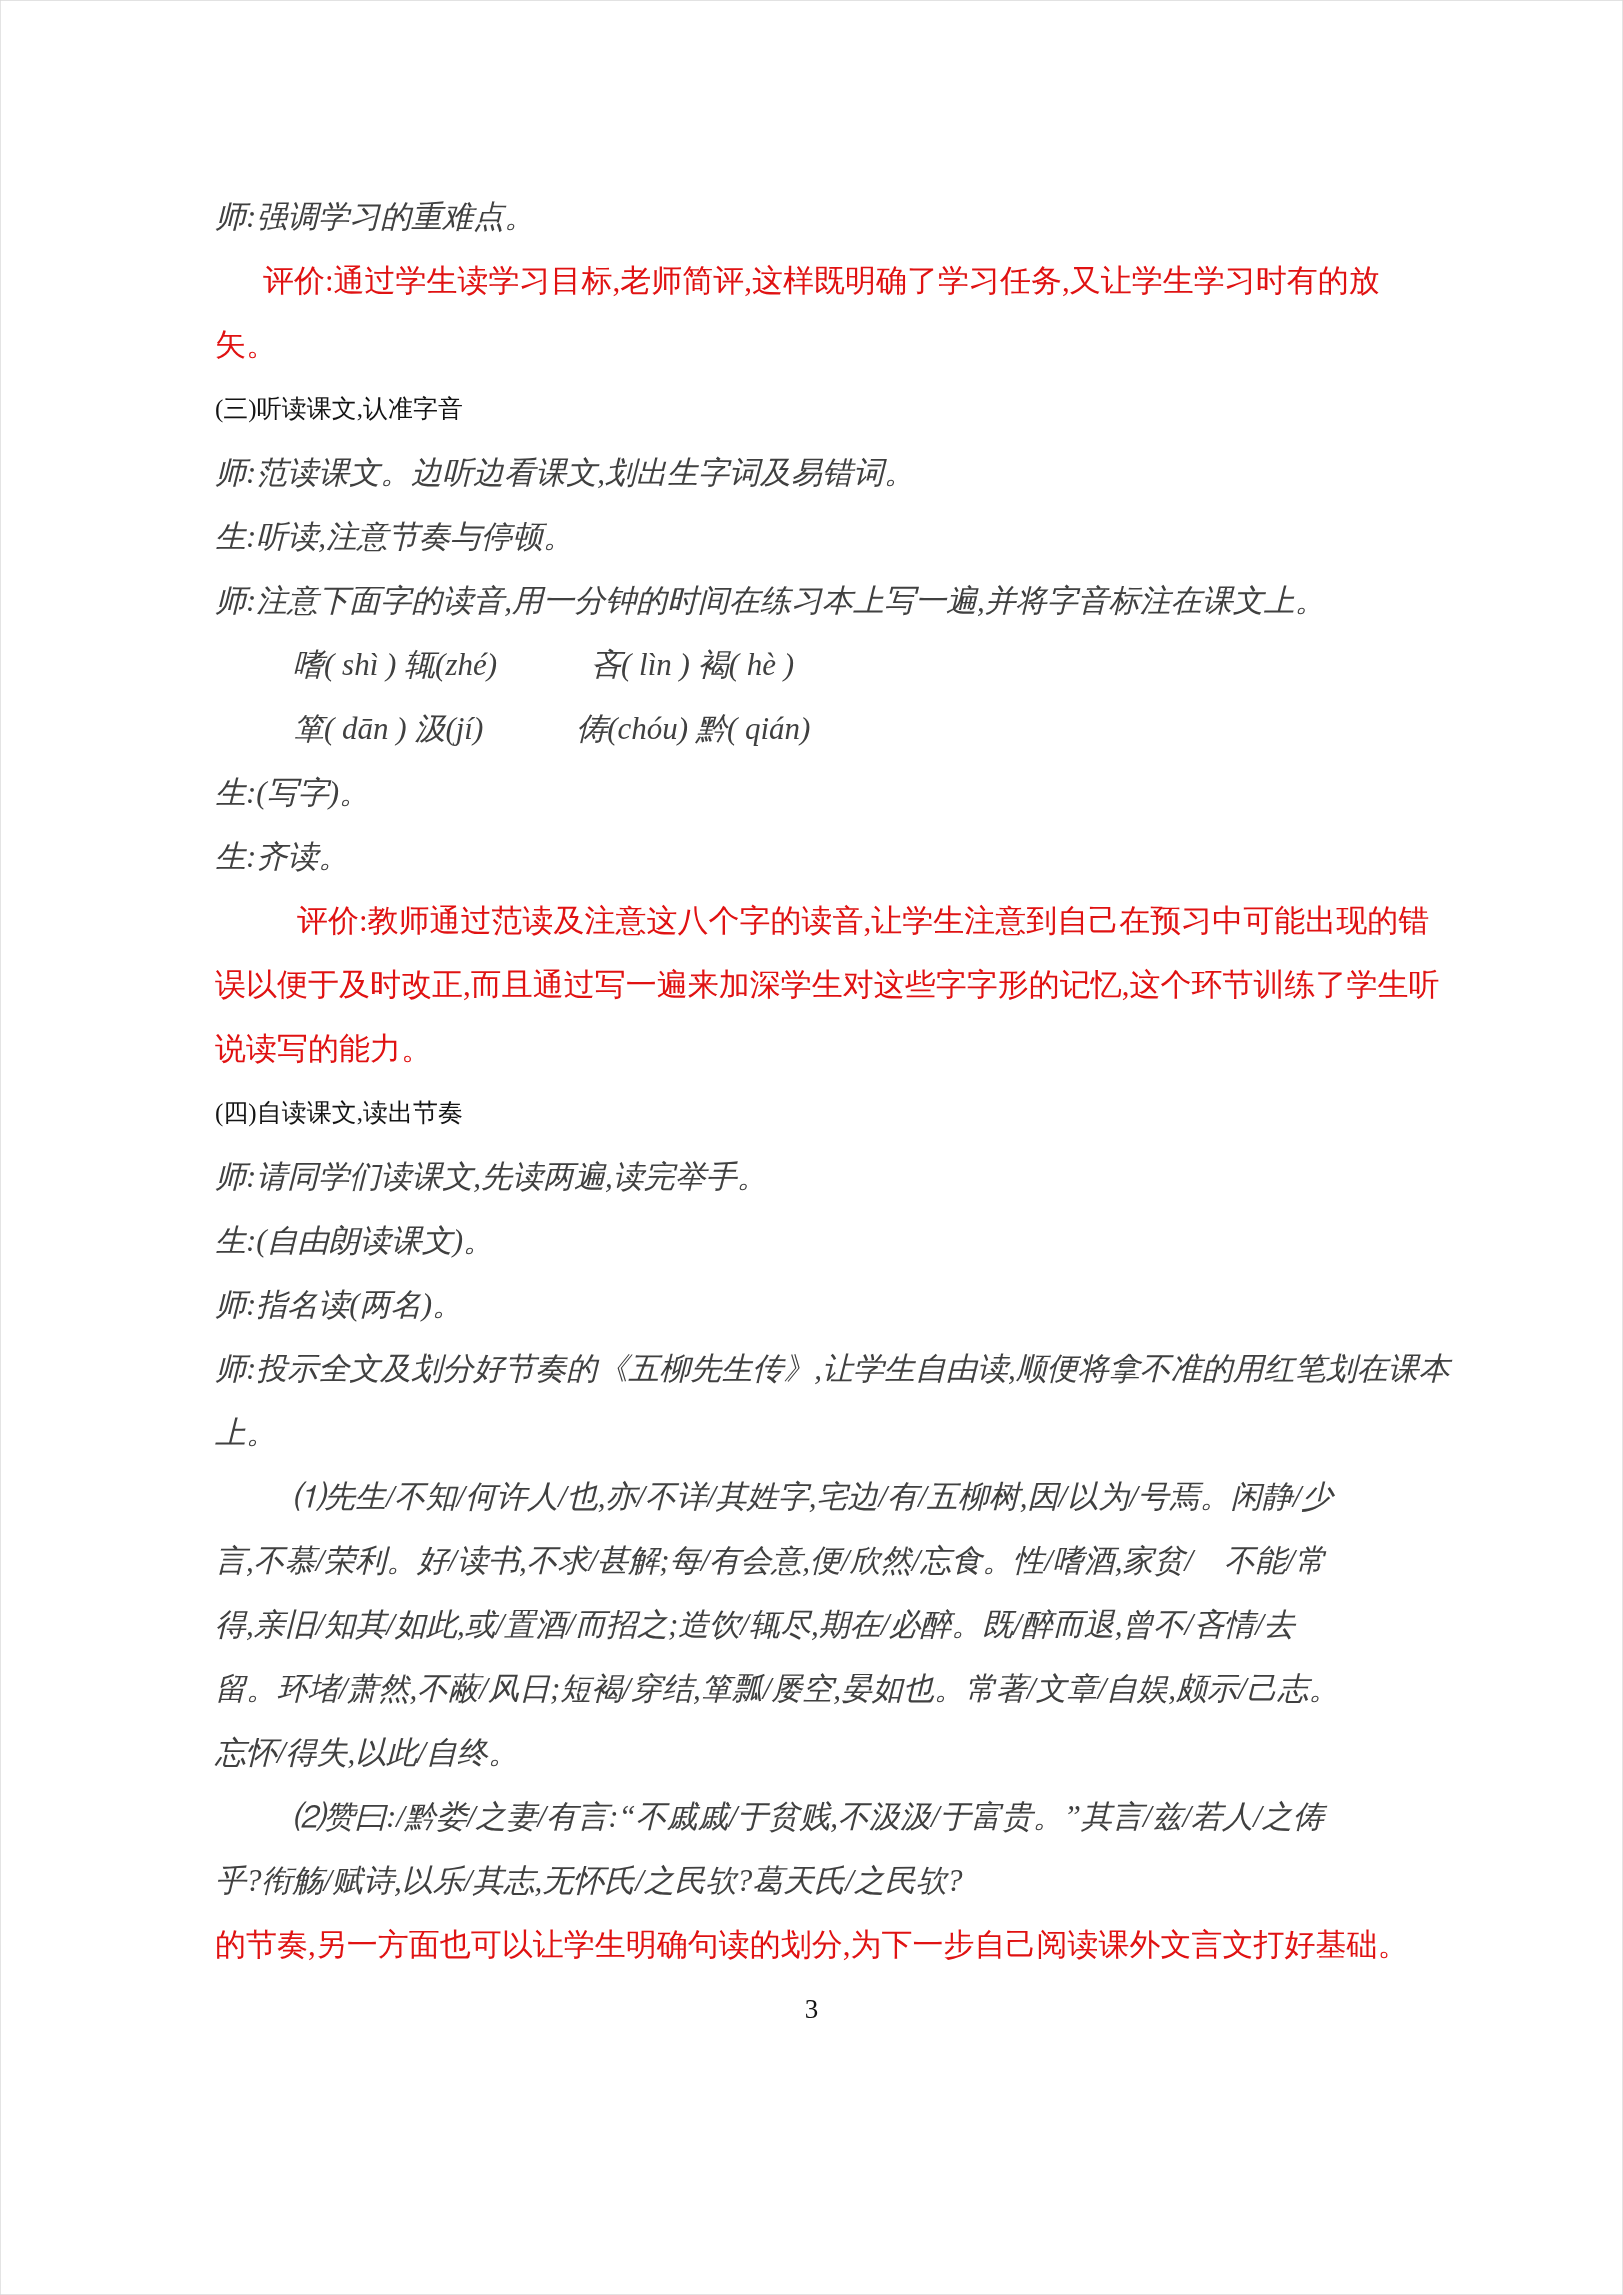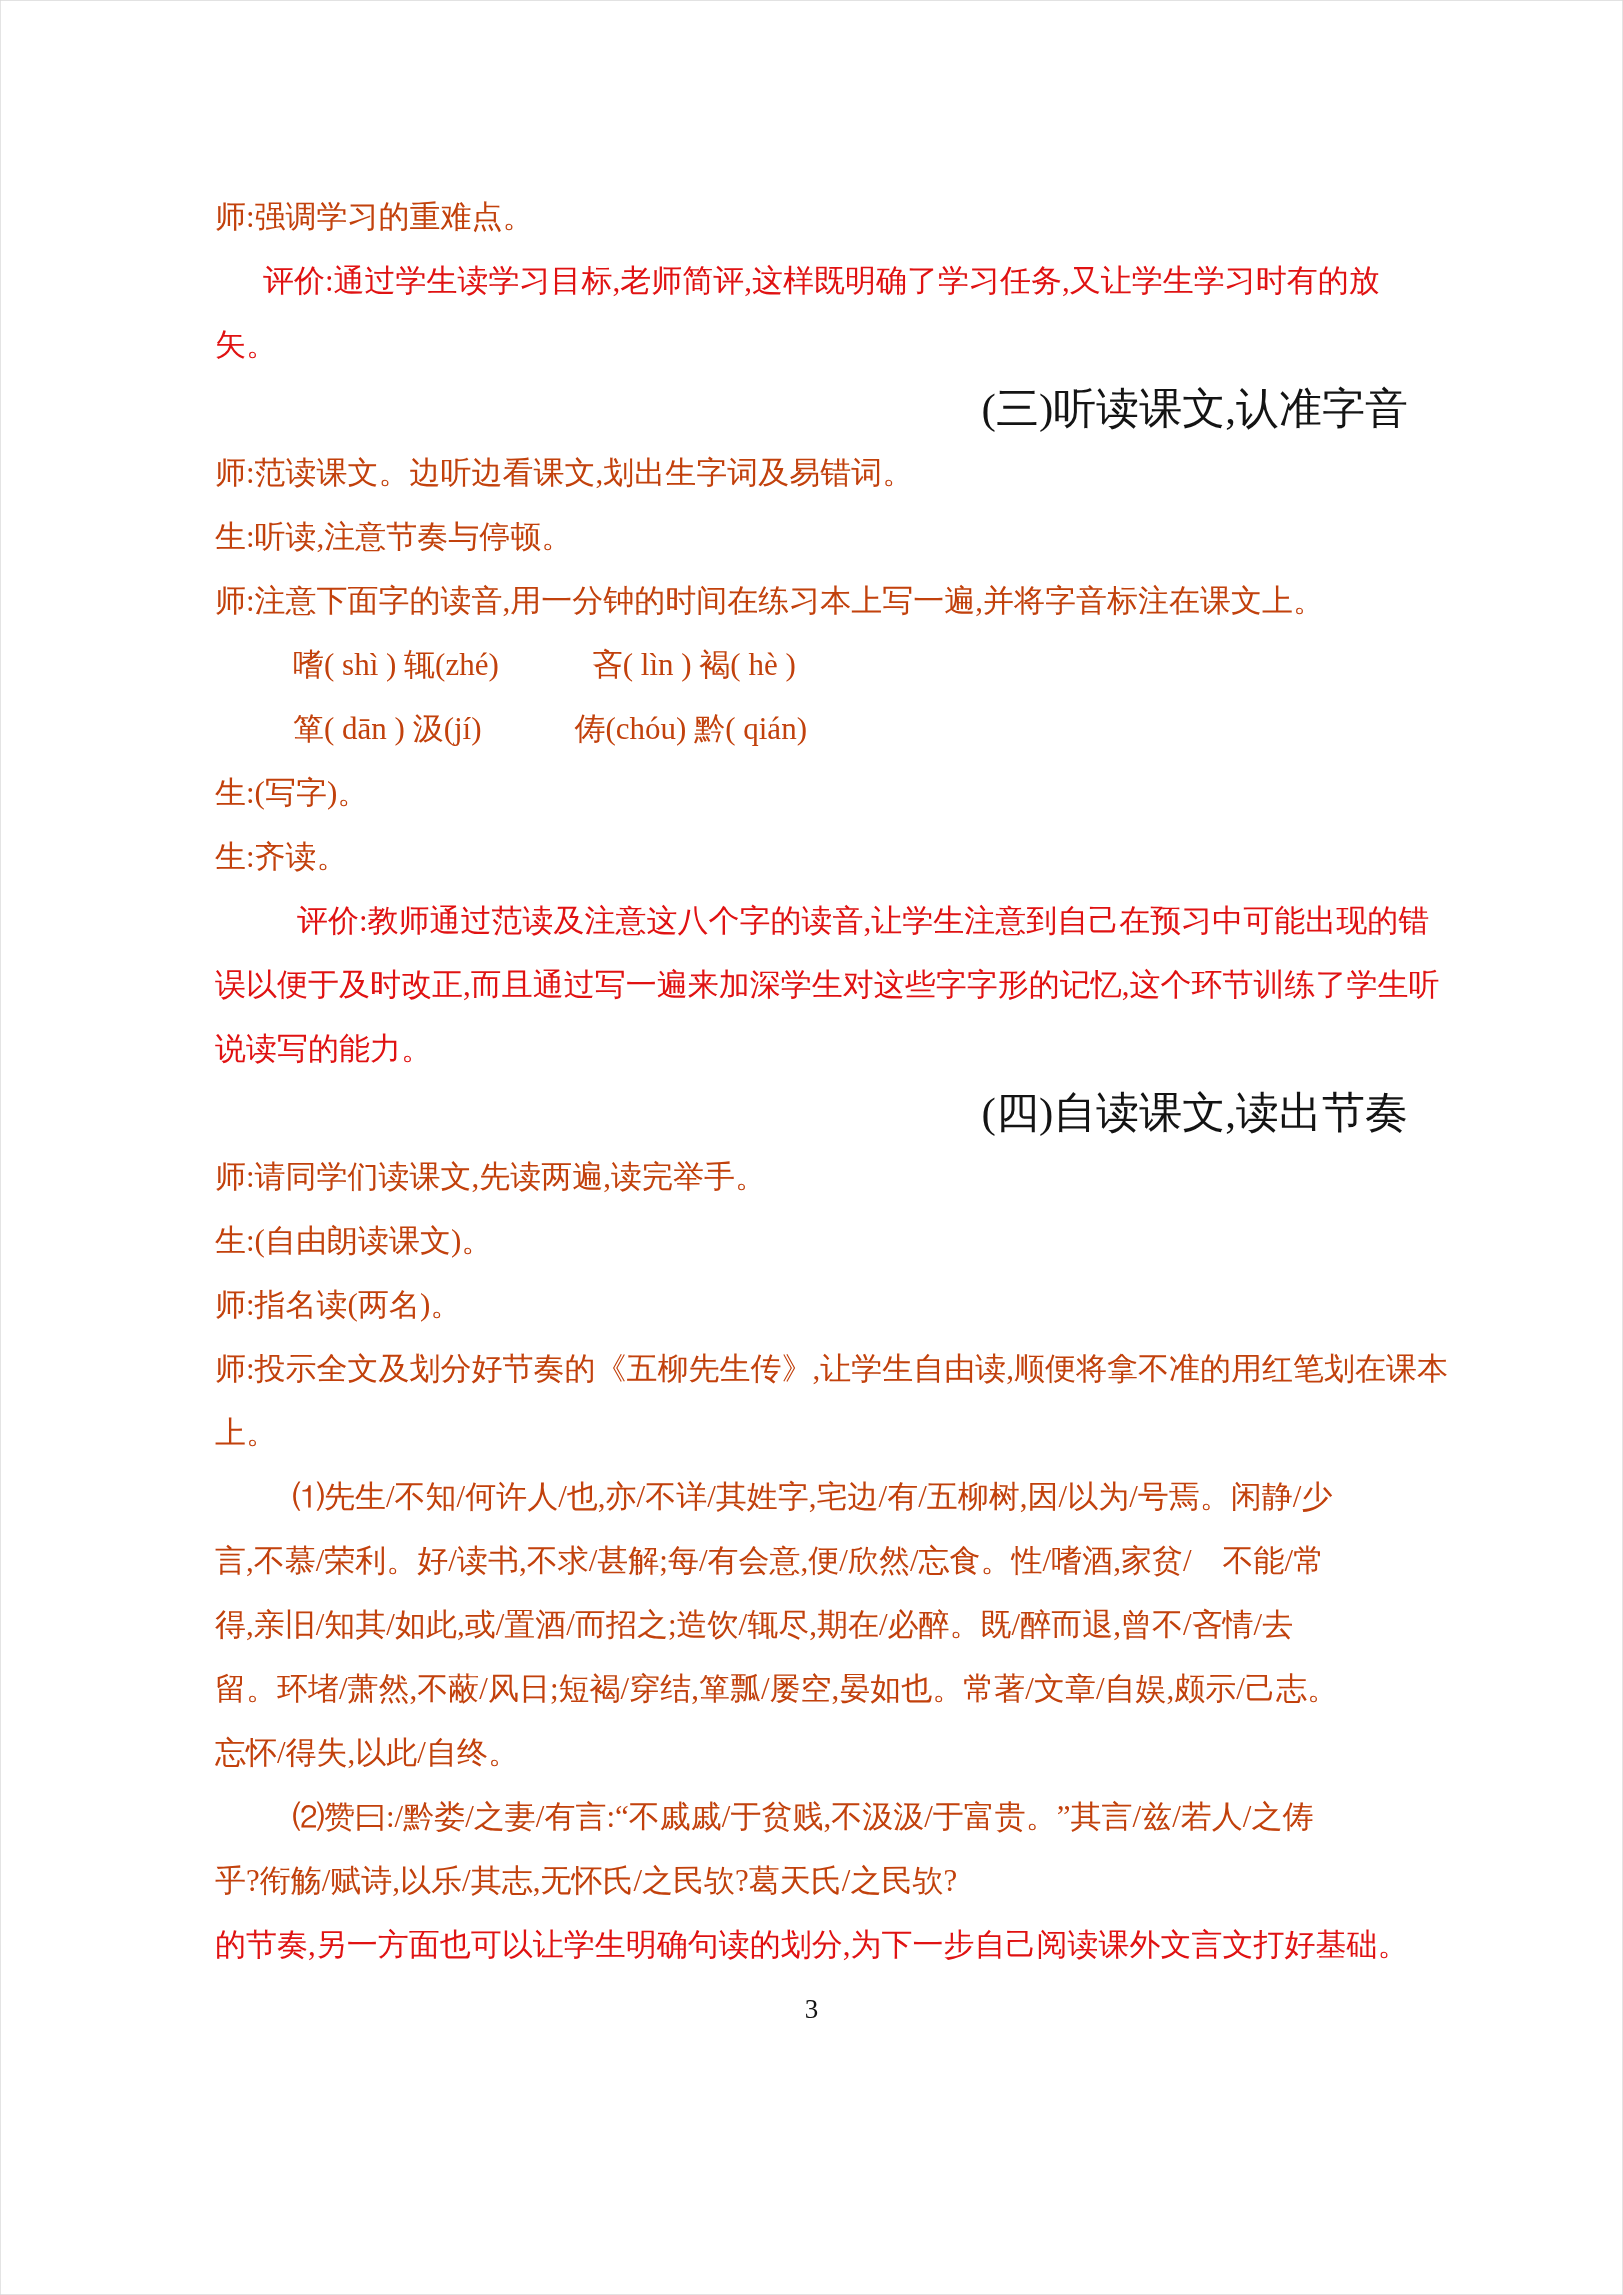--- a/index.html
+++ b/index.html
@@ -19,22 +19,22 @@
     font-family: "Liberation Serif", "DejaVu Serif", serif;
     color: #141414;
   }
   .line {
     height: 64px;
     line-height: 64px;
     font-size: 31px;
     white-space: pre;
     overflow: visible;
   }
-  .style-body    { color: #c2410c; }
-  .style-heading { color: #141414; font-size: 43px; text-align: right; }
+  .style-body    { color: #404040; font-style: italic; }
+  .style-heading { color: #141414; font-size: 25px; }
   .style-eval    { color: #e01212; }
   .footer-line {
     height: 64px;
     line-height: 64px;
     font-size: 27px;
     text-align: center;
     color: #141414;
   }
 </style>
 </head>

